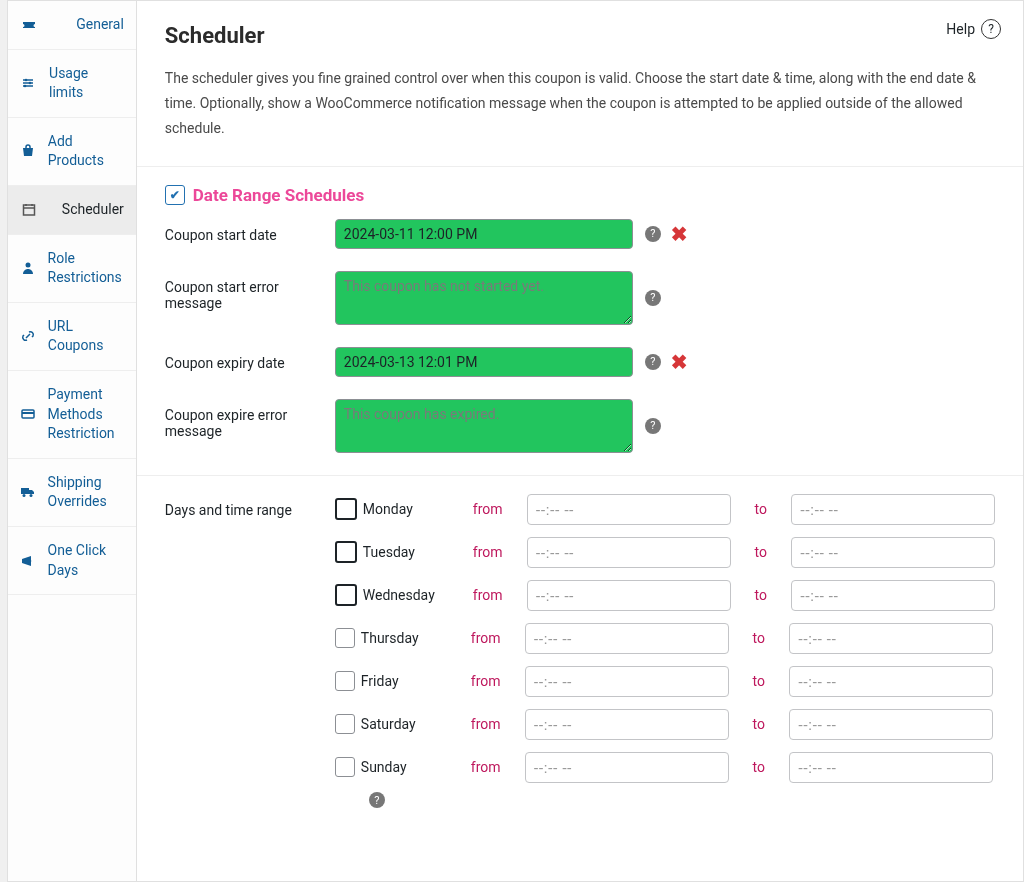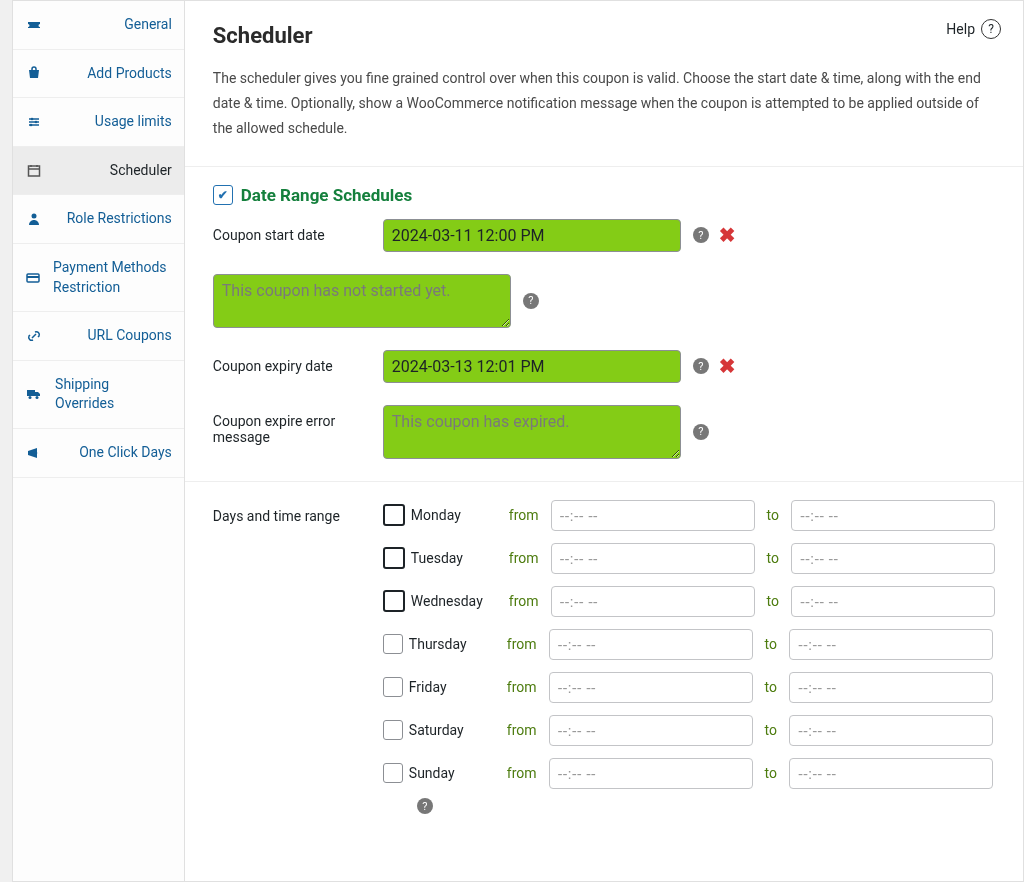--- a/index.html
+++ b/index.html
@@ -11,37 +11,37 @@
 .sidebar-item .ico{width:18px;display:inline-flex;justify-content:center;margin-right:12px;color:#135e96;}
 .sidebar-item.active .ico{color:#555;}
 .sidebar-item .lbl{line-height:1.4;}
 .main{flex:1;background:#fff;border:1px solid #e0e0e0;position:relative;padding:22px 28px;}
 .help{position:absolute;top:18px;right:22px;color:#1d2327;font-size:14px;display:flex;align-items:center;text-align:center;}
 .help .q{margin-left:6px;width:18px;height:18px;border:1.5px solid #333;border-radius:50%;display:inline-flex;align-items:center;justify-content:center;font-size:12px;}
 h1.title{margin:0 0 18px 0;font-size:22px;font-weight:700;color:#2b2b2b;}
 .intro{color:#4a4a4a;line-height:1.8;font-size:14px;margin-bottom:24px;}
 hr.sep{border:none;border-top:1px solid #eee;margin:0 -28px;}
 .section{padding-top:18px;}
-.section-title{display:flex;align-items:flex-end;font-weight:700;font-size:17px;color:#15803d;margin-bottom:14px;}
+.section-title{display:flex;align-items:flex-end;font-weight:700;font-size:17px;color:#ec4899;margin-bottom:14px;}
 .chk{width:18px;height:18px;border:1.5px solid #2271b1;border-radius:3px;display:inline-flex;align-items:center;justify-content:center;margin-right:8px;background:#fff;}
 .chk.on::after{content:"✔";color:#2271b1;font-size:12px;line-height:1;}
 .field-row{display:flex;align-items:flex-start;margin-bottom:22px;}
 .field-label{width:170px;padding-top:8px;color:#1d2327;}
 .field-body{display:flex;align-items:center;}
-input.text,textarea.text{width:280px;padding:6px 8px;font-size:16px;border:1px solid #8c8f94;border-radius:4px;background:#84cc16;color:#1d2327;font-family:inherit;}
+input.text,textarea.text{width:280px;padding:6px 8px;font-size:14px;border:1px solid #8c8f94;border-radius:4px;background:#22c55e;color:#1d2327;font-family:inherit;}
 textarea.text{height:40px;resize:both;}
 input.text::placeholder,textarea.text::placeholder{color:#7a7a7a;}
 .help-dot{width:16px;height:16px;border-radius:50%;background:#777;color:#fff;display:inline-flex;align-items:center;justify-content:center;font-size:11px;margin-left:12px;}
 .clear-x{color:#d63638;font-size:20px;font-weight:700;margin-left:10px;cursor:pointer;}
 .day-rows{display:flex;flex-direction:column;gap:12px;}
 .day-row{display:flex;align-items:center;}
 .day-chk{width:18px;height:18px;border:1.5px solid #8c8f94;border-radius:3px;margin-right:6px;background:#fff;}
 .day-chk.bold{border-color:#1d2327;border-width:2px;}
 .day-name{width:86px;}
-.day-from,.day-to{color:#4d7c0f;margin:0 12px;}
+.day-from,.day-to{color:#be185d;margin:0 24px;}
 input.time{width:186px;padding:6px 8px;font-size:15px;border:1px solid #c3c4c7;border-radius:4px;background:#fff;color:#9a9a9a;}
 input.time::placeholder{color:#9a9a9a;}
 .day-help{margin-top:8px;margin-left:22px;}
 </style>
 </head>
 <body>
 
 <div class="wrap">
   <div class="gutter"></div>
 
@@ -50,37 +50,37 @@
       <span class="ico">
           <svg width="16" height="16" viewBox="0 0 16 16">
             <path fill="currentColor" d="M2 5h12v2a1.5 1.5 0 000 3v1H2v-1a1.5 1.5 0 000-3V5z"></path>
           </svg>
         </span>
       <span class="lbl">General</span>
     </div>
     <div class="sidebar-item">
       <span class="ico">
           <svg width="16" height="16" viewBox="0 0 16 16">
-            <path fill="currentColor" d="M3 5h10l-1 8H4z"></path>
-            <path fill="none" stroke="currentColor" stroke-width="1.5" d="M6 6V4a2 2 0 014 0v2"></path>
-          </svg>
-        </span>
-      <span class="lbl">Add Products</span>
-    </div>
-    <div class="sidebar-item">
-      <span class="ico">
-          <svg width="16" height="16" viewBox="0 0 16 16">
             <path stroke="currentColor" stroke-width="1.5" d="M3 5h10M3 8h10M3 11h10"></path>
             <circle cx="6" cy="5" r="1.3" fill="currentColor"></circle>
             <circle cx="10" cy="8" r="1.3" fill="currentColor"></circle>
             <circle cx="5" cy="11" r="1.3" fill="currentColor"></circle>
           </svg>
         </span>
       <span class="lbl">Usage limits</span>
     </div>
+    <div class="sidebar-item">
+      <span class="ico">
+          <svg width="16" height="16" viewBox="0 0 16 16">
+            <path fill="currentColor" d="M3 5h10l-1 8H4z"></path>
+            <path fill="none" stroke="currentColor" stroke-width="1.5" d="M6 6V4a2 2 0 014 0v2"></path>
+          </svg>
+        </span>
+      <span class="lbl">Add Products</span>
+    </div>
     <div class="sidebar-item active">
       <span class="ico">
           <svg width="16" height="16" viewBox="0 0 16 16">
             <rect x="2.5" y="3" width="11" height="10" fill="none" stroke="currentColor" stroke-width="1.5"></rect>
             <path stroke="currentColor" stroke-width="1.5" d="M2.5 6h11M5 2v2M11 2v2"></path>
           </svg>
         </span>
       <span class="lbl">Scheduler</span>
     </div>
     <div class="sidebar-item">
@@ -88,33 +88,33 @@
           <svg width="16" height="16" viewBox="0 0 16 16">
             <circle cx="8" cy="5" r="2.5" fill="currentColor"></circle>
             <path fill="currentColor" d="M3 14c0-2.8 2.2-5 5-5s5 2.2 5 5H3z"></path>
           </svg>
         </span>
       <span class="lbl">Role Restrictions</span>
     </div>
     <div class="sidebar-item">
       <span class="ico">
           <svg width="16" height="16" viewBox="0 0 16 16">
+            <path fill="none" stroke="currentColor" stroke-width="1.5" d="M6 10l4-4M7 12a3 3 0 01-4-4l1-1M9 4a3 3 0 014 4l-1 1"></path>
+          </svg>
+        </span>
+      <span class="lbl">URL Coupons</span>
+    </div>
+    <div class="sidebar-item">
+      <span class="ico">
+          <svg width="16" height="16" viewBox="0 0 16 16">
             <rect x="2" y="4" width="12" height="8" rx="1" fill="none" stroke="currentColor" stroke-width="1.5"></rect>
             <path stroke="currentColor" stroke-width="2" d="M2 7h12"></path>
           </svg>
         </span>
       <span class="lbl">Payment Methods Restriction</span>
-    </div>
-    <div class="sidebar-item">
-      <span class="ico">
-          <svg width="16" height="16" viewBox="0 0 16 16">
-            <path fill="none" stroke="currentColor" stroke-width="1.5" d="M6 10l4-4M7 12a3 3 0 01-4-4l1-1M9 4a3 3 0 014 4l-1 1"></path>
-          </svg>
-        </span>
-      <span class="lbl">URL Coupons</span>
     </div>
     <div class="sidebar-item">
       <span class="ico">
           <svg width="16" height="16" viewBox="0 0 16 16">
             <path fill="currentColor" d="M1 4h8v6H1zM9 6h3l2 2v2H9z"></path>
             <circle cx="4" cy="11.5" r="1.5" fill="currentColor"></circle>
             <circle cx="11" cy="11.5" r="1.5" fill="currentColor"></circle>
           </svg>
         </span>
       <span class="lbl">Shipping Overrides</span>
@@ -149,20 +149,21 @@
       <div class="field-row">
         <div class="field-label">Coupon start date</div>
         <div class="field-body">
           <input class="text" value="2024-03-11 12:00 PM" style="">
           <span class="help-dot">?</span>
           <span class="clear-x">✖</span>
         </div>
       </div>
 
       <div class="field-row">
+        <div class="field-label">Coupon start error message</div>
         <div class="field-body">
           <textarea class="text" placeholder="This coupon has not started yet." style=""></textarea>
           <span class="help-dot">?</span>
         </div>
       </div>
 
       <div class="field-row">
         <div class="field-label">Coupon expiry date</div>
         <div class="field-body">
           <input class="text" value="2024-03-13 12:01 PM" style="">

